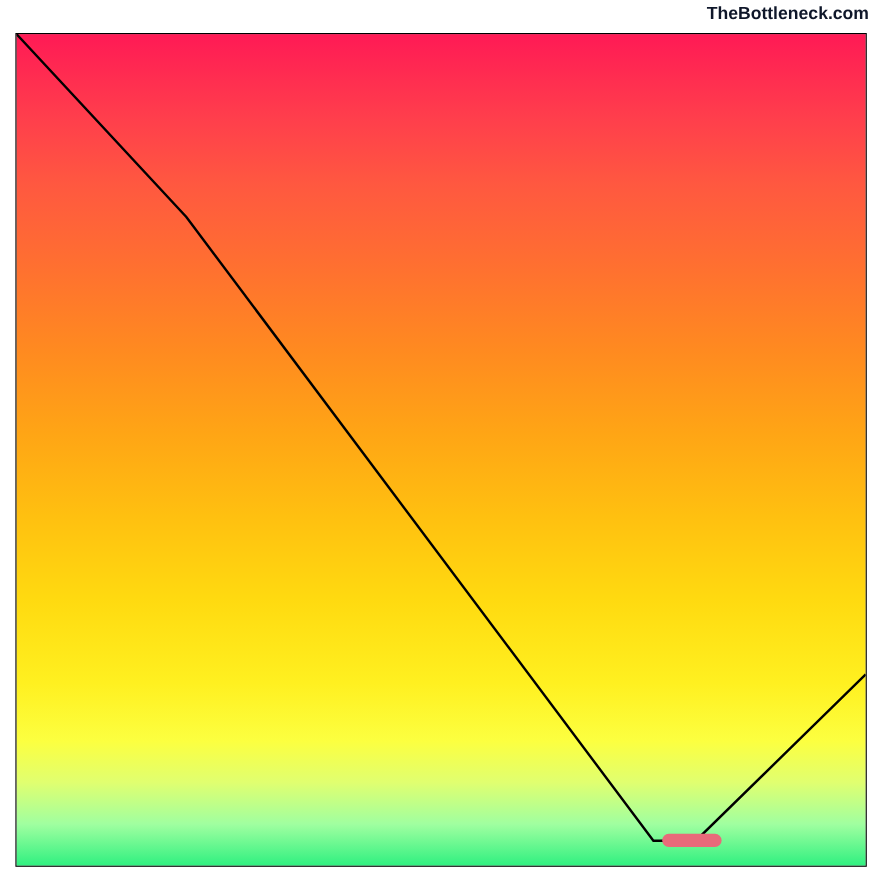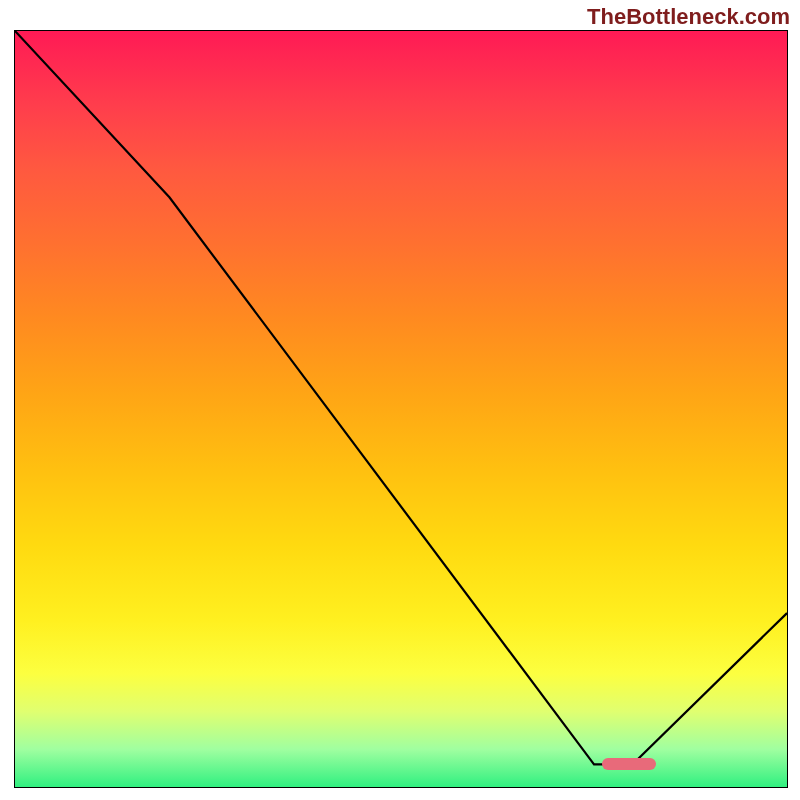--- a/index.html
+++ b/index.html
@@ -13,22 +13,22 @@
   }
   .container {
     position: relative;
     width: 800px;
     height: 800px;
   }
   .watermark {
     position: absolute;
     top: 4px;
     right: 10px;
-    color: #7f1d1d;
-    font-size: 22px;
+    color: #0f172a;
+    font-size: 16px;
     font-weight: bold;
     z-index: 10;
   }
   .plot-area {
     position: absolute;
     left: 14px;
     top: 30px;
     width: 772px;
     height: 756px;
     border: 1.5px solid #000;

